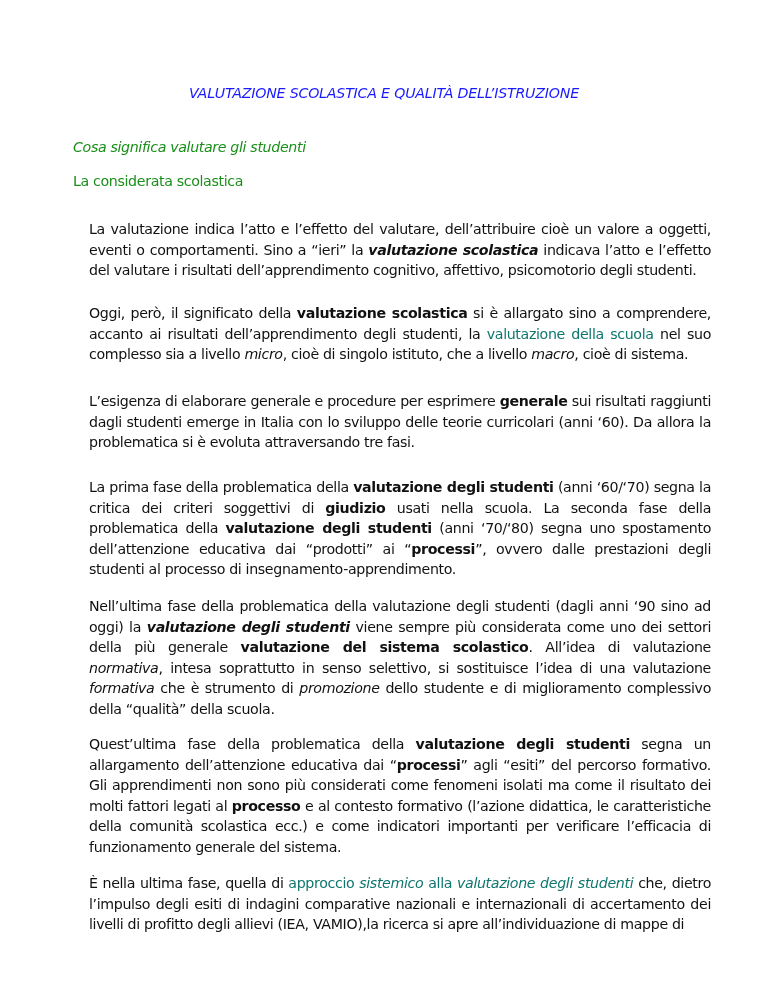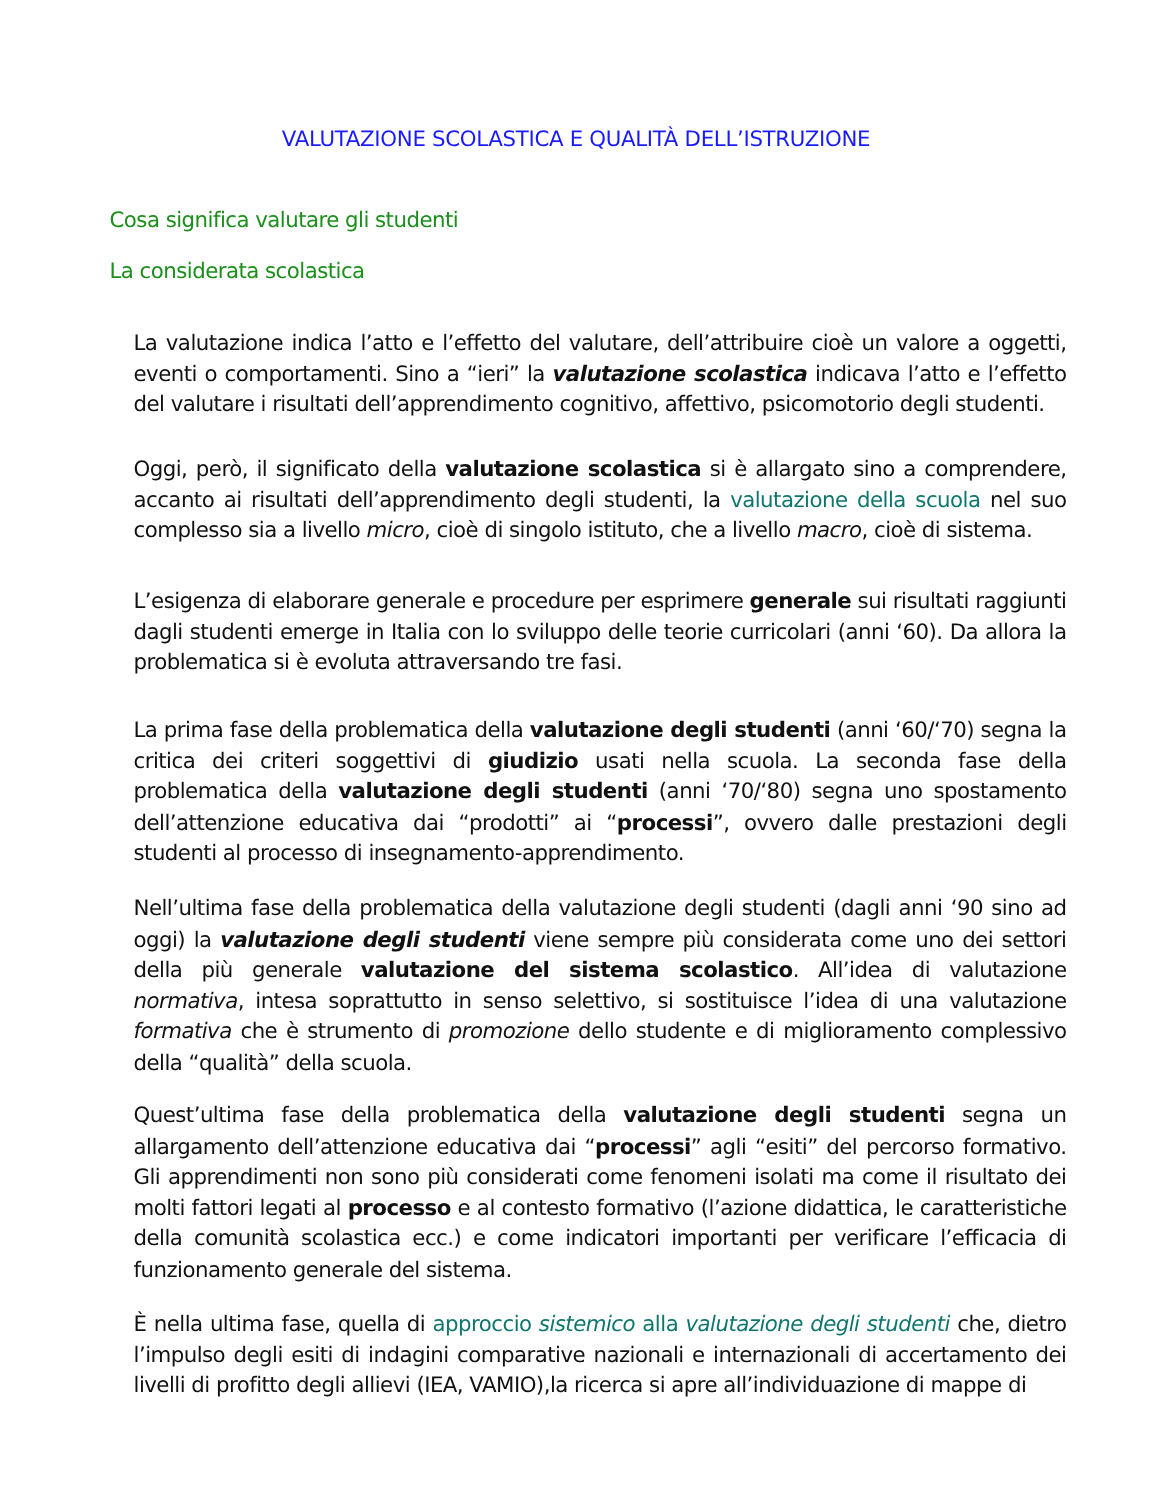--- a/index.html
+++ b/index.html
@@ -5,25 +5,25 @@
   html, body { margin: 0; padding: 0; background: #ffffff; }
   body { width: 768px; height: 994px; overflow: hidden; position: relative; }
   .page {
     position: absolute; left: 73px; top: 0; width: 622px;
     font-family: "DejaVu Sans", sans-serif;
     font-size: 14.2px; line-height: 20.6px; color: #111111;
     letter-spacing: -0.35px;
   }
   .title {
     position: absolute; left: 0; top: 83px; width: 622px; text-align: center;
-    color: #1a1aff; font-size: 14.2px; letter-spacing: -0.2px;
+    font-style: italic; color: #1a1aff; font-size: 14.2px; letter-spacing: -0.2px;
   }
   .subtitle {
     position: absolute; left: 0; top: 137px;
-    color: #1a8f1a;
+    font-style: italic; color: #1a8f1a;
   }
   .section {
     position: absolute; left: 0; top: 171px; color: #1a8f1a;
   }
   .para { position: absolute; left: 0; width: 622px; text-align: justify; margin: 16px; }
   .p1 { top: 203px; }
   .p2 { top: 287px; }
   .p3 { top: 375px; }
   .p4 { top: 461px; }
   .p5 { top: 580px; }

